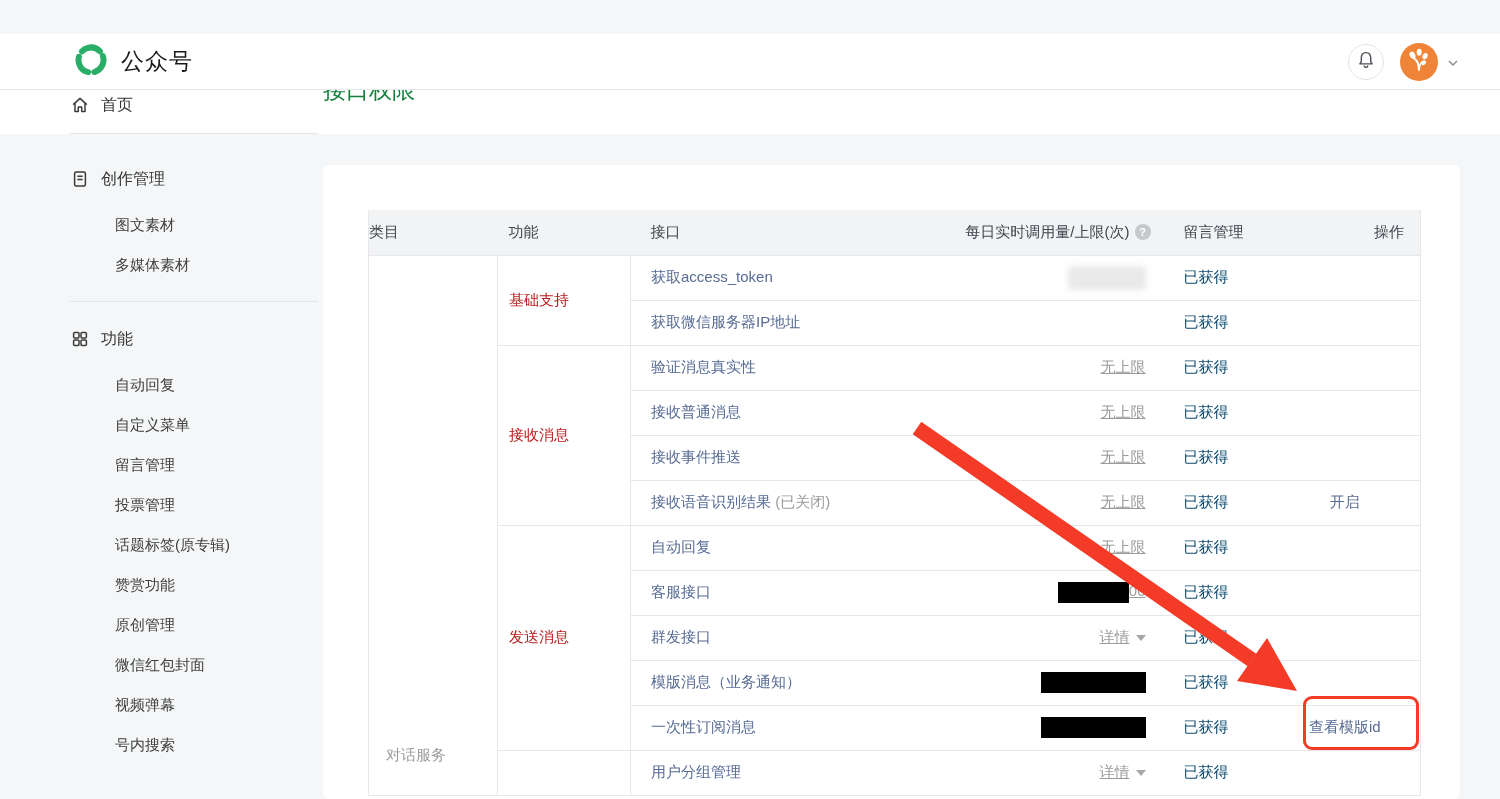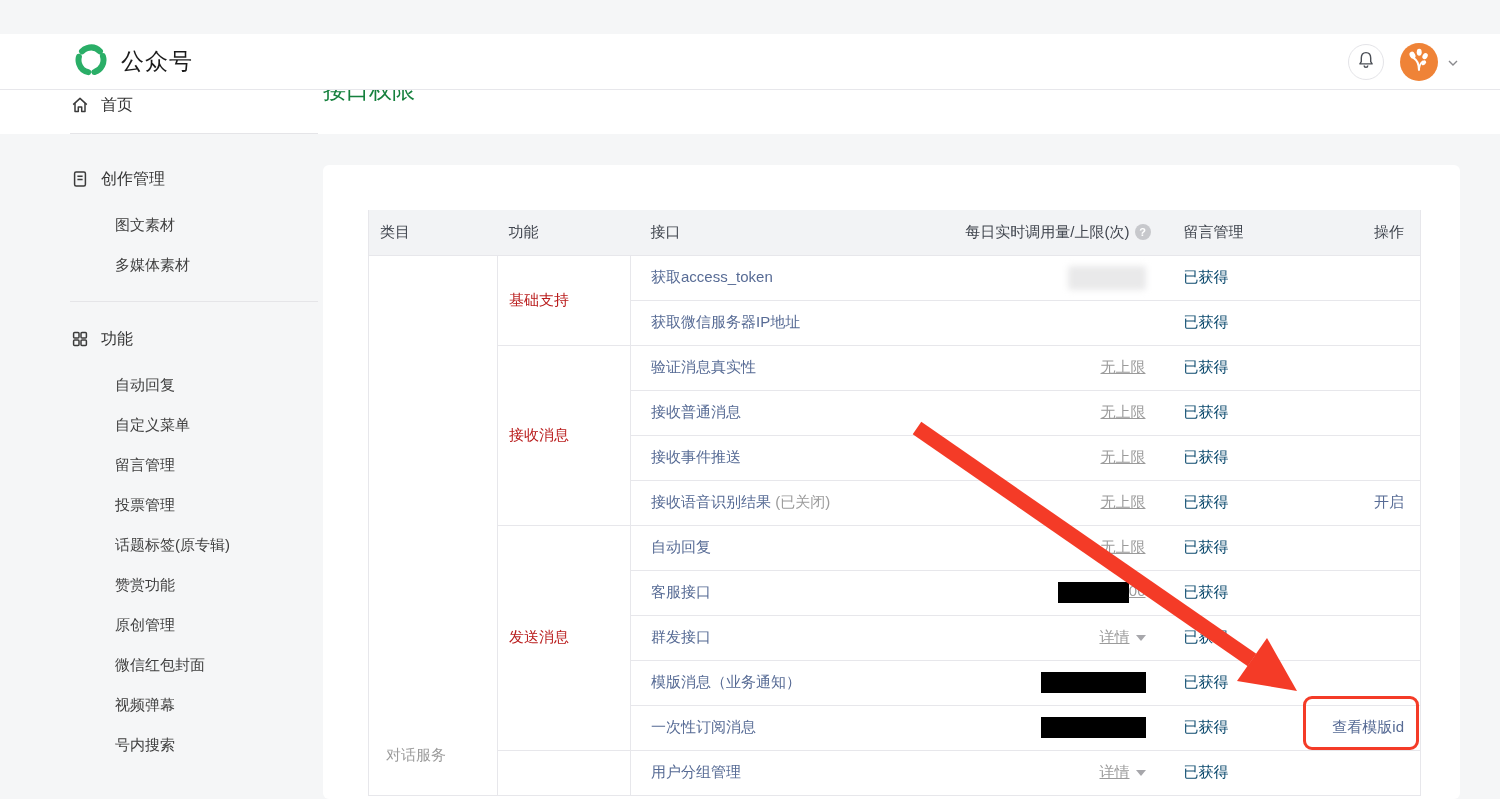--- a/index.html
+++ b/index.html
@@ -42,33 +42,33 @@
     background:#fff; border-radius:6px; z-index:4; }
 
   table.perm { position:absolute; left:368px; top:210px; width:1052px; z-index:6;
     border-collapse:collapse; table-layout:fixed; font-size:15px;
     border-left:1px solid #e7e7eb; border-right:1px solid #e7e7eb; }
   col.c1{width:129px;} col.c2{width:133px;} col.c3{width:315px;}
   col.c4{width:215px;} col.c5{width:125px;} col.c6{width:135px;}
   .perm th { height:45px; background:#f2f3f5; font-weight:400; color:#41464f;
     text-align:left; border-bottom:1px solid #e7e7eb; }
   .perm td { height:45px; border-bottom:1px solid #e7e7eb; background:#fff; }
-  th.h-cat{padding-left:11px;} th.h-func{padding-left:11px;} th.h-api{padding-left:20px;}
+  th.h-cat{padding-left:0;} th.h-func{padding-left:11px;} th.h-api{padding-left:20px;}
   th.h-quota{ text-align:right; padding-right:10px; }
   th.h-quota .q-head{ display:inline-flex; align-items:center; gap:5px; }
   th.h-status{padding-left:23px;} th.h-action{text-align:right; padding-right:16px;}
 
   td.c-cat { vertical-align:bottom; padding:0 0 30px 17px; color:#9b9b9b; border-right:1px solid #e7e7eb; }
   td.c-func { vertical-align:middle; padding-left:11px; color:#b91c1c; border-right:1px solid #e7e7eb; }
   td.c-api { padding-left:20px; }
   td.c-api a { color:#576b95; text-decoration:none; cursor:pointer; }
   .api-suffix { color:#9b9b9b; }
   td.c-quota { text-align:right; padding-right:15px; color:#9b9b9b;text-decoration:underline; }
   td.c-status { padding-left:23px; color:#0c4a6e; }
-  td.c-action { text-align:right; padding-right:16px; }
+  td.c-action { text-align:center; padding-right:16px; }
   td.c-action a { color:#576b95; text-decoration:none; cursor:pointer; }
 
   .help-badge { display:inline-flex; width:16px; height:16px; border-radius:50%;
     background:#c7c8cc; color:#fff; font-size:11px; font-weight:700;
     align-items:center; justify-content:center; cursor:pointer; }
   .redact-blur { display:inline-block; width:78px; height:24px; background:#e9e9ea;
     border-radius:3px; filter:blur(3px); vertical-align:middle; }
   .redact-black { display:inline-block; height:21px; background:#000; vertical-align:middle; }
   .rb-sm { width:71px; } .rb-lg { width:105px; }
   .caret-down { display:inline-block; width:0; height:0; margin-left:6px;

